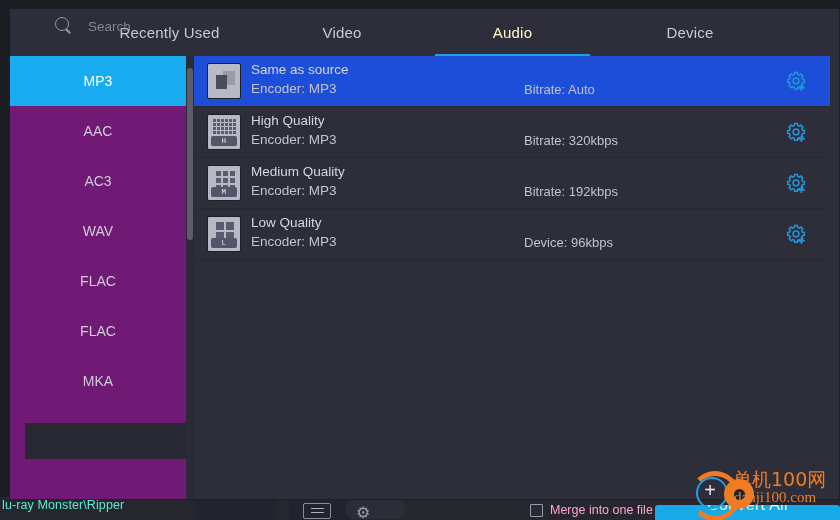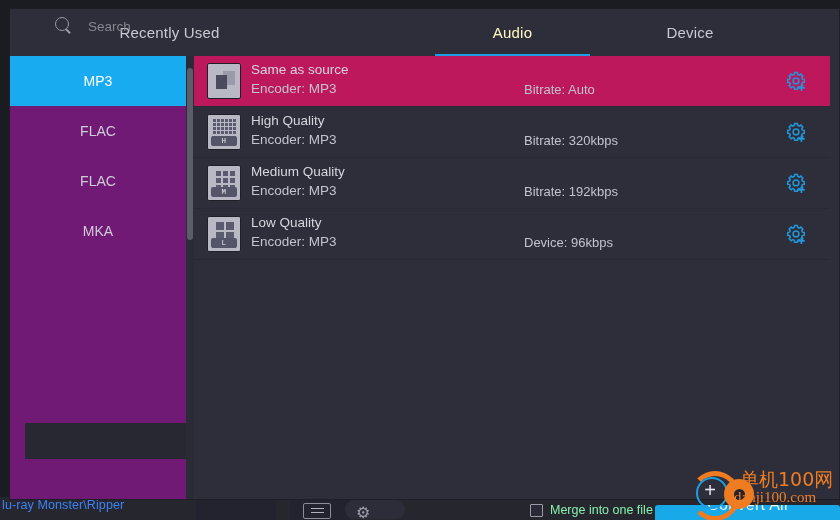--- a/index.html
+++ b/index.html
@@ -30,21 +30,21 @@
     width: 840px;
     height: 23px;
     background: #26262e;
     overflow: hidden;
   }
   .under-path {
     position: absolute;
     left: 2px;
     top: 1px;
     font-size: 12.5px;
-    color: #3b82f6;
+    color: #5eead4;
     white-space: nowrap;
     letter-spacing: .1px;
   }
   .under-combo-arrow {
     position: absolute;
     top: 9px;
     width: 0; height: 0;
     border-left: 4px solid transparent;
     border-right: 4px solid transparent;
     border-top: 4px solid #8e8e9c;
@@ -99,21 +99,21 @@
     border: 1px solid #9b9ba8;
     border-radius: 1px;
     box-sizing: border-box;
     background: #2a2a36;
   }
   .under-check-label {
     position: absolute;
     left: 550px;
     top: 503px;
     font-size: 12.5px;
-    color: #86efac;
+    color: #f9a8d4;
     white-space: nowrap;
   }
 
   
   .convert-btn {
     position: absolute;
     left: 655px;
     top: 505px;
     width: 185px;
     height: 15px;
@@ -273,21 +273,21 @@
     background: #2e2e3a;
     overflow: hidden;
   }
   .row {
     position: relative;
     width: 636px;
     height: 50px;
     border-bottom: 1px solid #292933;
     cursor: default;
   }
-  .row.selected { background: #be185d; }
+  .row.selected { background: #1d4ed8; }
 
   .row-icon {
     position: absolute;
     left: 13px;
     top: 7px;
     width: 34px;
     height: 36px;
     background: #b9b9c5;
     border: 1px solid #1f1f28;
     border-radius: 2px;
@@ -387,21 +387,21 @@
   .watermark {
     position: absolute;
     left: 688px;
     top: 467px;
     width: 152px;
     height: 53px;
     pointer-events: none;
   }
   .wm-text1 {
     position: absolute;
-    left: 52px;
+    left: 45px;
     top: 0px;
     font-size: 19px;
     color: #f07c22;
     font-family: "DejaVu Sans", sans-serif;
     white-space: nowrap;
     text-align: right;
   }
   .wm-text2 {
     position: absolute;
     left: 46px;
@@ -481,32 +481,44 @@
   <div class="convert-btn">
     <div class="convert-btn-label">Convert All</div>
   </div>
 
   <div class="panel">
 
     <div class="tabbar">
       <div class="tab tab-recent">
         <span>Recently Used</span>
       </div>
+      <div class="tab tab-video">
+        <span>Video</span>
+      </div>
       <div class="tab tab-audio active">
         <span>Audio</span>
         <div class="tab-underline"></div>
       </div>
       <div class="tab tab-device">
         <span>Device</span>
       </div>
     </div>
 
     <div class="sidebar">
       <div class="side-item selected">
         <span>MP3</span>
+      </div>
+      <div class="side-item">
+        <span>AAC</span>
+      </div>
+      <div class="side-item">
+        <span>AC3</span>
+      </div>
+      <div class="side-item">
+        <span>WAV</span>
       </div>
       <div class="side-item">
         <span>FLAC</span>
       </div>
       <div class="side-item">
         <span>FLAC</span>
       </div>
       <div class="side-item">
         <span>MKA</span>
       </div>

